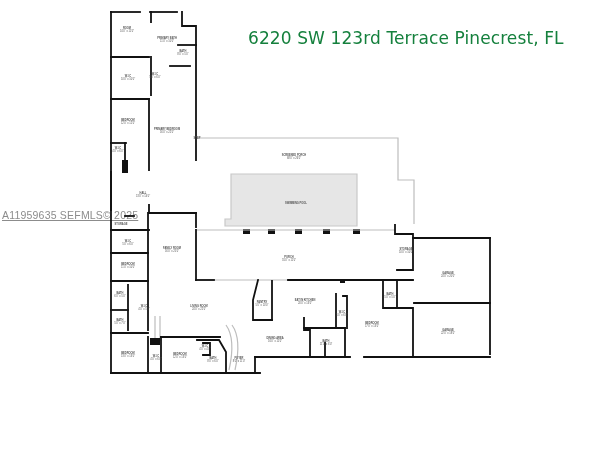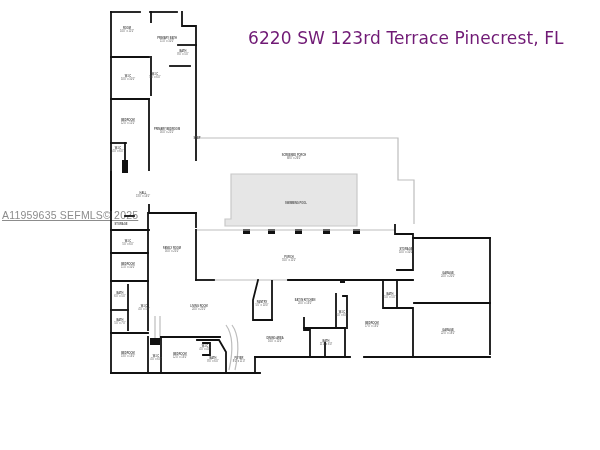--- a/index.html
+++ b/index.html
@@ -1,17 +1,17 @@
 <!DOCTYPE html>
 <html><head>
 <meta charset="utf-8">
 <style>
   html, body { margin:0; padding:0; }
   body { width:600px; height:450px; background:#ffffff; position:relative; overflow:hidden; font-family:"Liberation Sans", sans-serif; }
-  .title { position:absolute; left:248px; top:28px; font-size:17px; color:#701a75; letter-spacing:0.1px; font-family:"DejaVu Sans", sans-serif; font-weight:400; }
+  .title { position:absolute; left:248px; top:28px; font-size:17px; color:#15803d; letter-spacing:0.1px; font-family:"DejaVu Sans", sans-serif; font-weight:400; }
   .watermark { position:absolute; left:2px; top:209px; font-size:10.5px; color:#8c8c8c; letter-spacing:0.2px; white-space:nowrap;text-decoration:underline; }
   svg.plan { position:absolute; left:0; top:0; }
   .lbl { position:absolute; font-size:2.6px; line-height:3.2px; color:#555; text-align:center; transform:translate(-50%,-50%); white-space:nowrap; }
   .lbl .n { display:block; font-weight:bold; }
 </style>
 </head>
 <body>
 
 <div class="title">6220 SW 123rd Terrace Pinecrest, FL</div>
 <div class="watermark">A11959635  SEFMLS© 2025</div>

